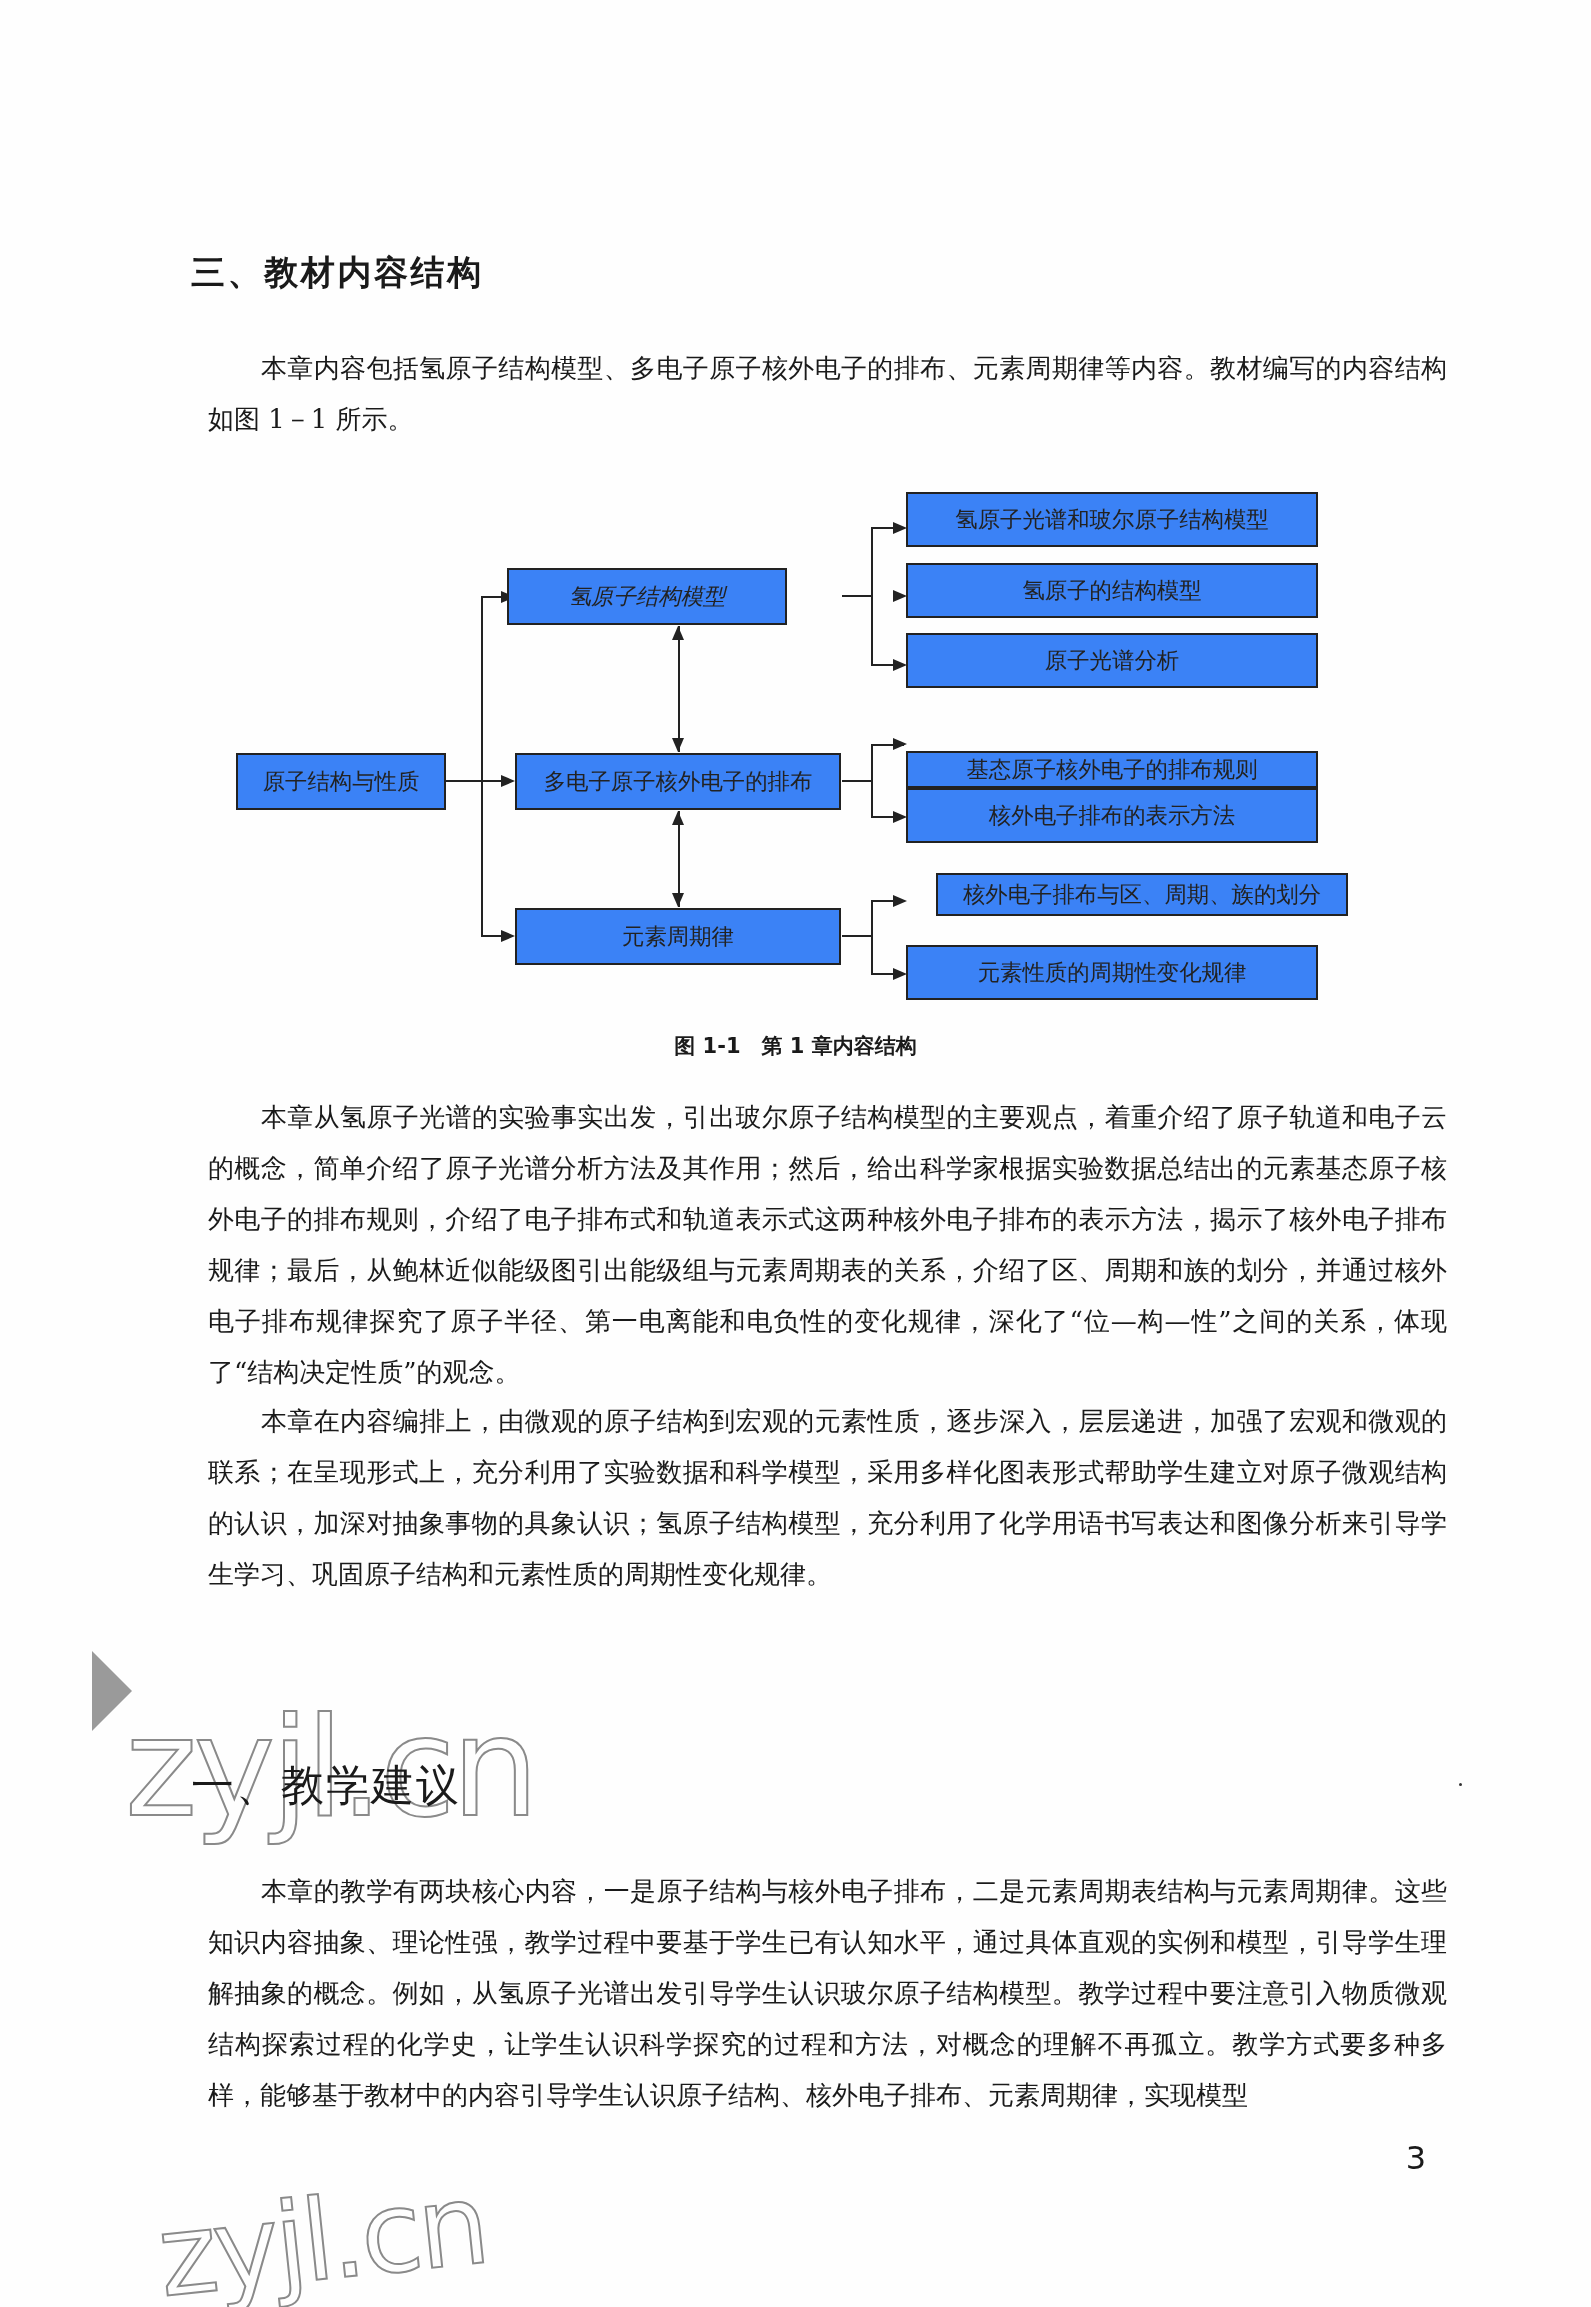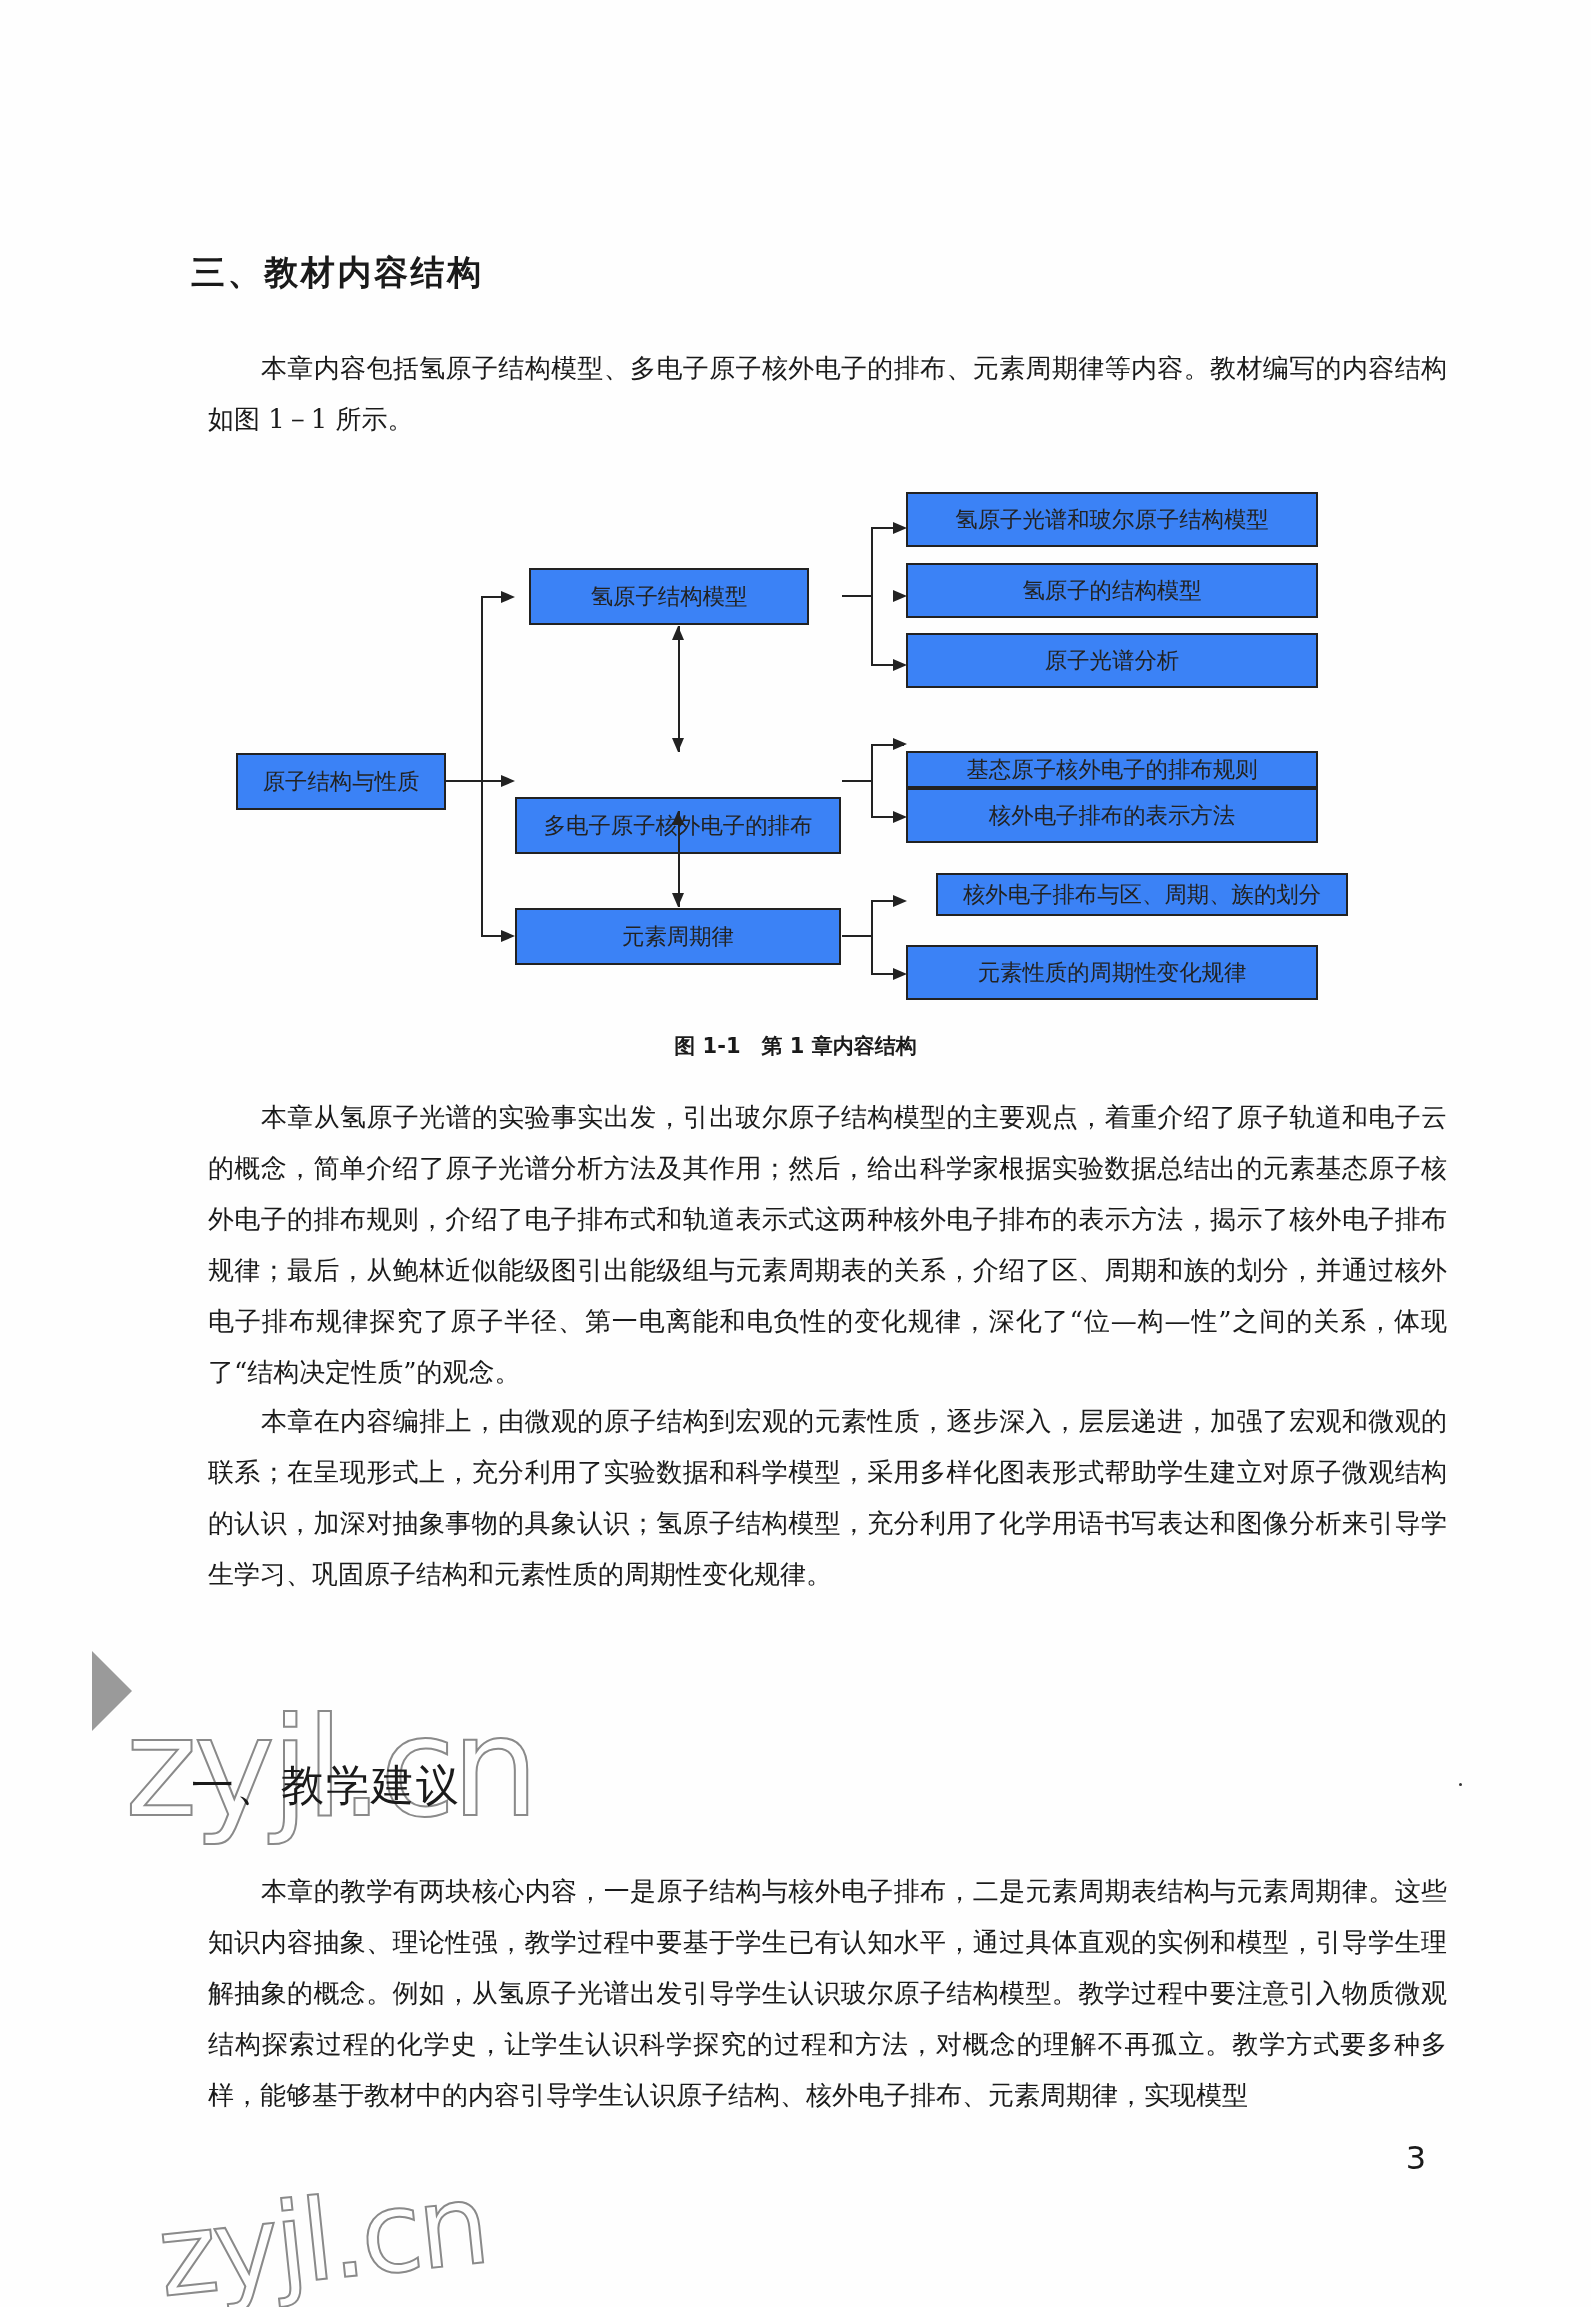--- a/index.html
+++ b/index.html
@@ -72,22 +72,22 @@
   <div class="box" style="left:236px;top:753px;width:210px;height:57px;">原子结构与性质</div>
 
   <div class="line" style="left:446px;top:780px;width:66px;height:2px;"></div>
   <div class="line" style="left:481px;top:596px;width:2px;height:341px;"></div>
   <div class="line" style="left:481px;top:596px;width:30px;height:2px;"></div>
   <div class="line" style="left:481px;top:935px;width:30px;height:2px;"></div>
   <div class="arrow-r" style="left:501px;top:591px;"></div>
   <div class="arrow-r" style="left:501px;top:775px;"></div>
   <div class="arrow-r" style="left:501px;top:930px;"></div>
 
-  <div class="box" style="left:529px;top:568px;width:280px;height:57px;">氢原子结构模型</div>
-  <div class="box" style="left:515px;top:753px;width:326px;height:57px;margin-top:44px;">多电子原子核外电子的排布</div>
+  <div class="box" style="left:507px;top:568px;width:280px;height:57px;font-style:italic;">氢原子结构模型</div>
+  <div class="box" style="left:515px;top:753px;width:326px;height:57px;">多电子原子核外电子的排布</div>
   <div class="box" style="left:515px;top:908px;width:326px;height:57px;">元素周期律</div>
 
   <div class="line" style="left:678px;top:626px;width:2px;height:126px;"></div>
   <div class="arrow-u" style="left:672px;top:626px;"></div>
   <div class="arrow-d" style="left:672px;top:738px;"></div>
   <div class="line" style="left:678px;top:811px;width:2px;height:96px;"></div>
   <div class="arrow-u" style="left:672px;top:811px;"></div>
   <div class="arrow-d" style="left:672px;top:893px;"></div>
 
   <div class="line" style="left:842px;top:595px;width:30px;height:2px;"></div>

